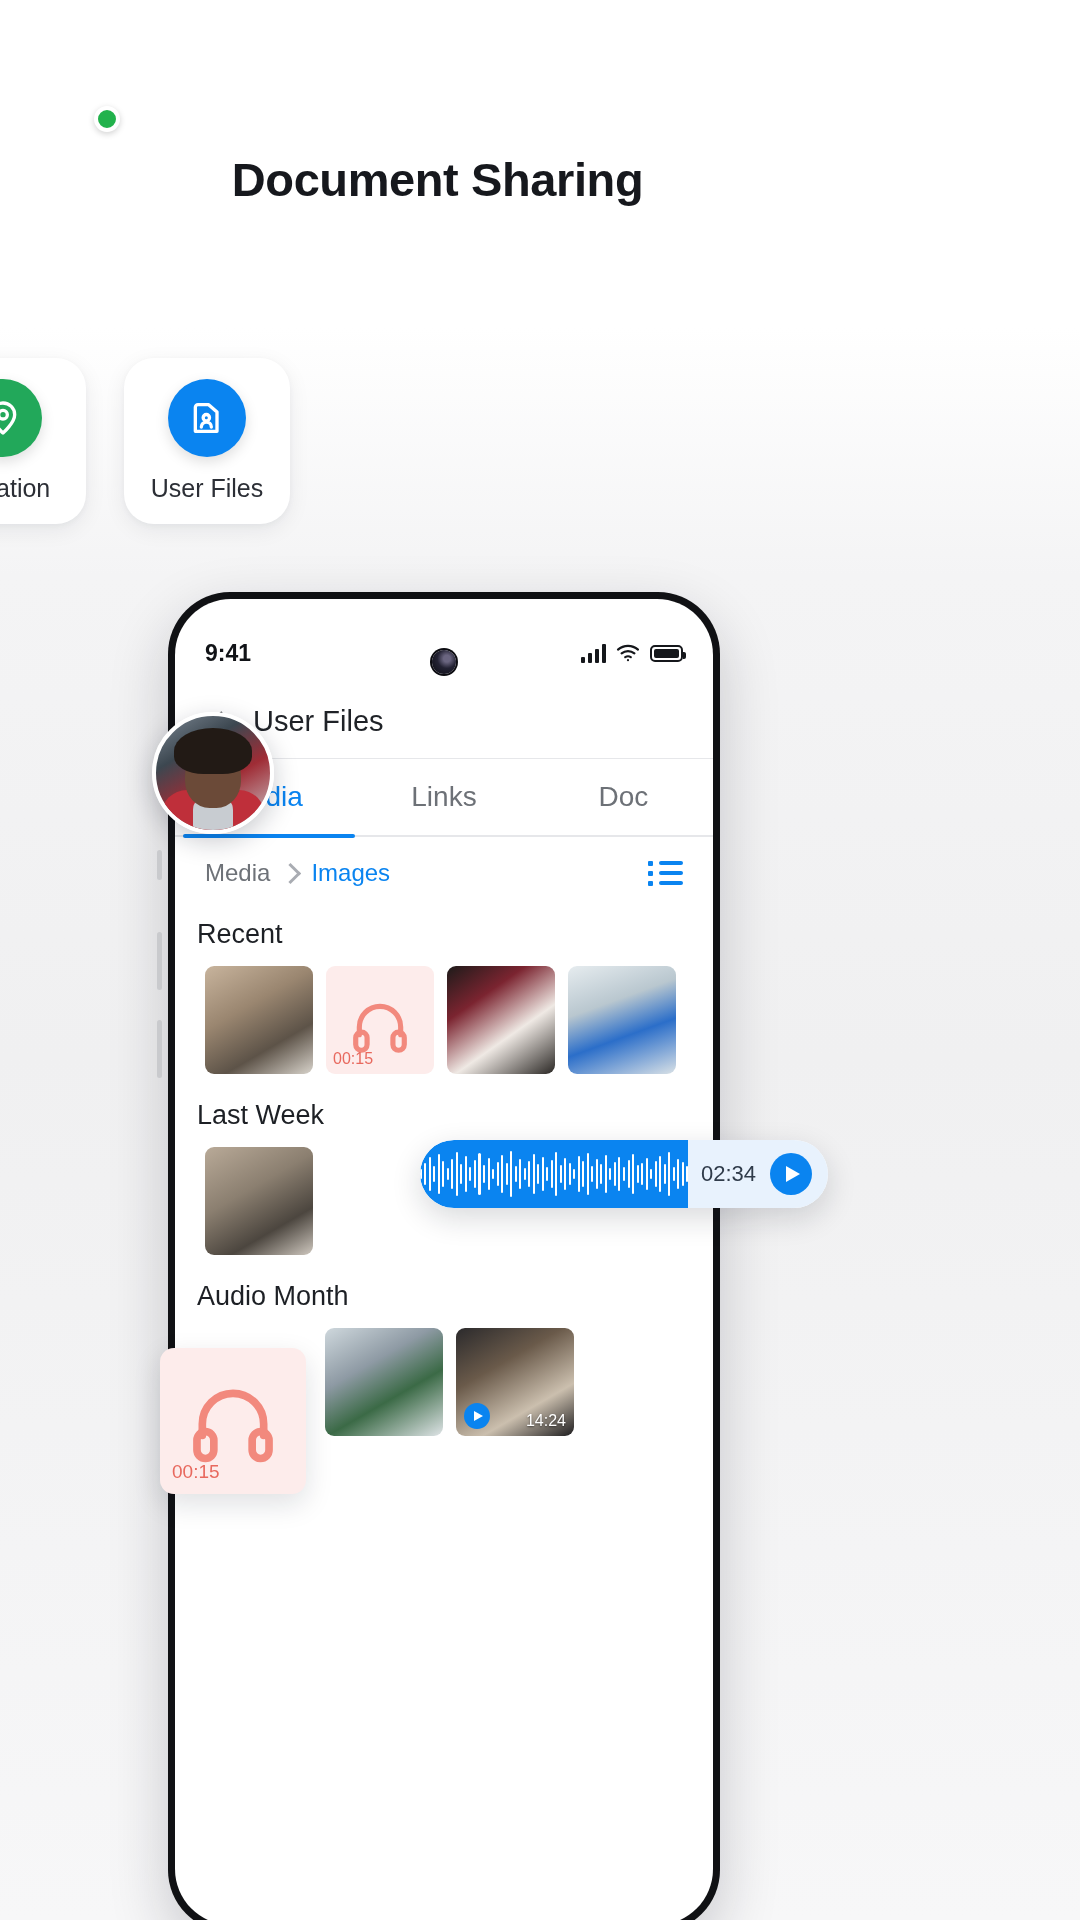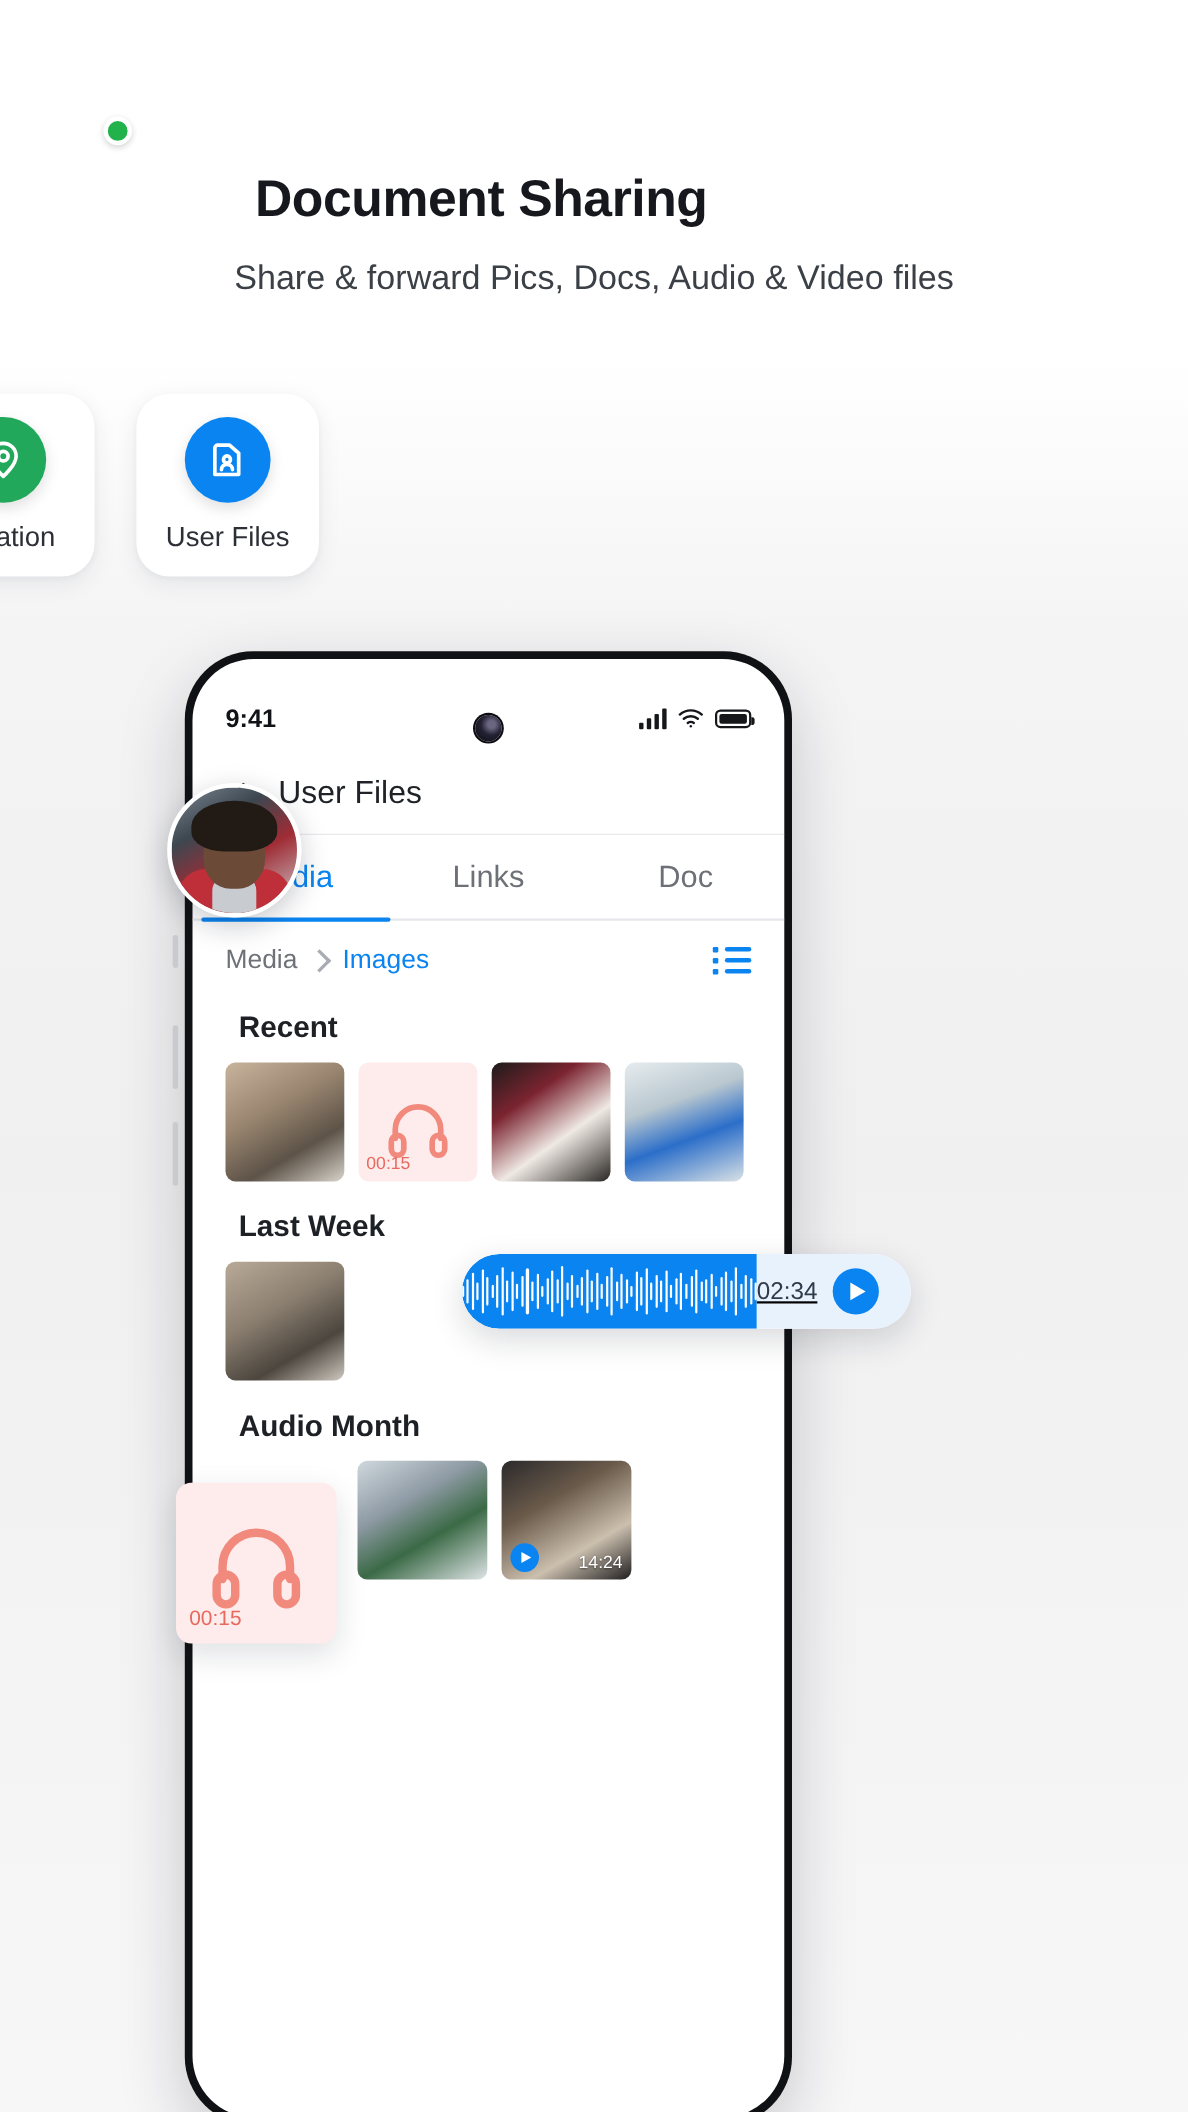--- a/index.html
+++ b/index.html
@@ -140,22 +140,22 @@
   .crumb .c1 { color: #6e7278; }
   .crumb .c2 { color: #0a84f0; font-weight: 500; }
   .chev { width: 15px; height: 15px; border-right: 3px solid #a9acb2; border-top: 3px solid #a9acb2; transform: rotate(45deg); }
   .listicon { display: flex; flex-direction: column; gap: 5px; }
   .listicon span { display: flex; align-items: center; gap: 6px; }
   .listicon b { width: 5px; height: 5px; border-radius: 1px; background: #0a84f0; display: block; }
   .listicon u { width: 24px; height: 4px; border-radius: 2px; background: #0a84f0; display: block; text-decoration: none; }
 
   
   .section-title {
-    font-size: 27px; font-weight: 700; color: #1d2025;
-    padding: 26px 30px 16px 42px;
+    font-size: 27px; font-weight: 400; color: #1d2025;
+    padding: 26px 30px 16px 22px;
   }
   .thumbrow { display: flex; gap: 13px; padding: 0 30px; }
   .thumb {
     width: 108px; height: 108px; border-radius: 9px; overflow: hidden;
     position: relative; flex: 0 0 108px; background: #dfe1e4;
   }
   .thumb.wide { width: 118px; flex: 0 0 118px; }
   .badge {
     position: absolute; left: 7px; bottom: 6px;
     font-size: 16px; color: #ffffff;
@@ -228,22 +228,22 @@
     overflow: hidden;
   }
   .ap-wave {
     width: 268px; height: 68px; background: #0a84f0;
     display: flex; align-items: center; justify-content: center; gap: 2.5px;
     border-radius: 34px 0 0 34px;
   }
   .ap-wave i { display:block; width: 3px; background:#ffffff; border-radius: 2px; }
   .ap-tail {
     flex: 1; height: 68px; background: #e8f2fd;
-    display: flex; align-items: center; 
-    gap: 14px; padding-right: 16px; text-decoration: underline;
+    display: flex; align-items: center; justify-content: flex-end;
+    gap: 14px; padding-right: 16px;
   }
   .ap-time { font-size: 22px; color: #2f3banything; color:#2f3b4a; }
   .ap-play {
     width: 42px; height: 42px; border-radius: 50%; background: #0a84f0;
     display: flex; align-items: center; justify-content: center;
   }
   .ap-play:after {
     content:""; border-left: 14px solid #fff;
     border-top: 8.5px solid transparent; border-bottom: 8.5px solid transparent;
     margin-left: 4px;
@@ -257,21 +257,20 @@
     overflow: hidden;
   }
   .float-audio .badge { color:#e8695e; text-shadow:none; font-size:19px; left:12px; bottom:11px;}
 </style>
 </head>
 <body>
 
 <div id="root">
 
   <div class="hero-title">Document Sharing</div>
-  <div class="hero-sub">Share &amp; forward Pics, Docs, Audio &amp; Video files</div>
 
   <div class="cards">
 
     <div class="card">
       <div class="card-icon" style="background:#22a85a">
         <svg viewBox="0 0 24 24" fill="none" stroke="#fff" stroke-width="2" stroke-linecap="round" stroke-linejoin="round">
           <path d="M12 21s7-6.2 7-11a7 7 0 1 0-14 0c0 4.8 7 11 7 11z"></path>
             <circle cx="12" cy="10" r="2.6"></circle>
         </svg>
       </div>

